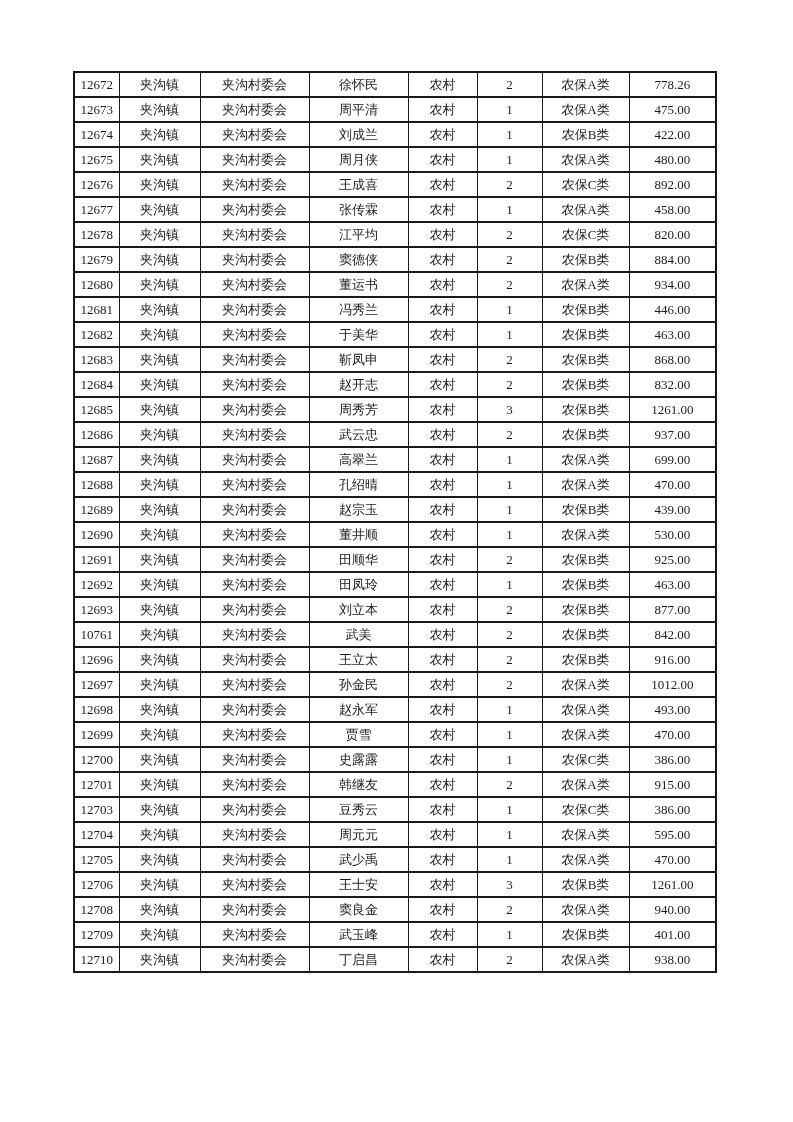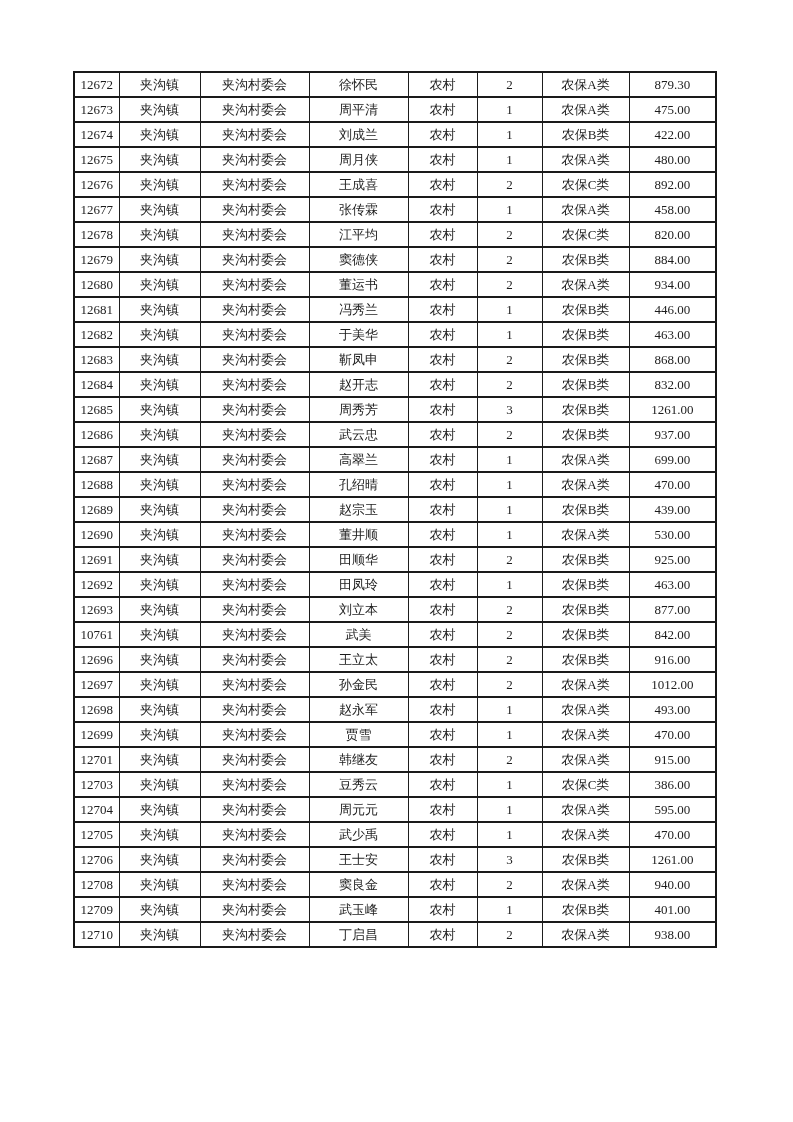--- a/index.html
+++ b/index.html
@@ -63,21 +63,21 @@
       </colgroup>
     <tbody>
         <tr>
           <td>12672</td>
           <td>夹沟镇</td>
           <td>夹沟村委会</td>
           <td>徐怀民</td>
           <td>农村</td>
           <td>2</td>
           <td>农保A类</td>
-          <td>879.30</td>
+          <td>778.26</td>
         </tr>
         <tr>
           <td>12673</td>
           <td>夹沟镇</td>
           <td>夹沟村委会</td>
           <td>周平清</td>
           <td>农村</td>
           <td>1</td>
           <td>农保A类</td>
           <td>475.00</td>
@@ -324,20 +324,30 @@
         </tr>
         <tr>
           <td>12699</td>
           <td>夹沟镇</td>
           <td>夹沟村委会</td>
           <td>贾雪</td>
           <td>农村</td>
           <td>1</td>
           <td>农保A类</td>
           <td>470.00</td>
+        </tr>
+        <tr>
+          <td>12700</td>
+          <td>夹沟镇</td>
+          <td>夹沟村委会</td>
+          <td>史露露</td>
+          <td>农村</td>
+          <td>1</td>
+          <td>农保C类</td>
+          <td>386.00</td>
         </tr>
         <tr>
           <td>12701</td>
           <td>夹沟镇</td>
           <td>夹沟村委会</td>
           <td>韩继友</td>
           <td>农村</td>
           <td>2</td>
           <td>农保A类</td>
           <td>915.00</td>

